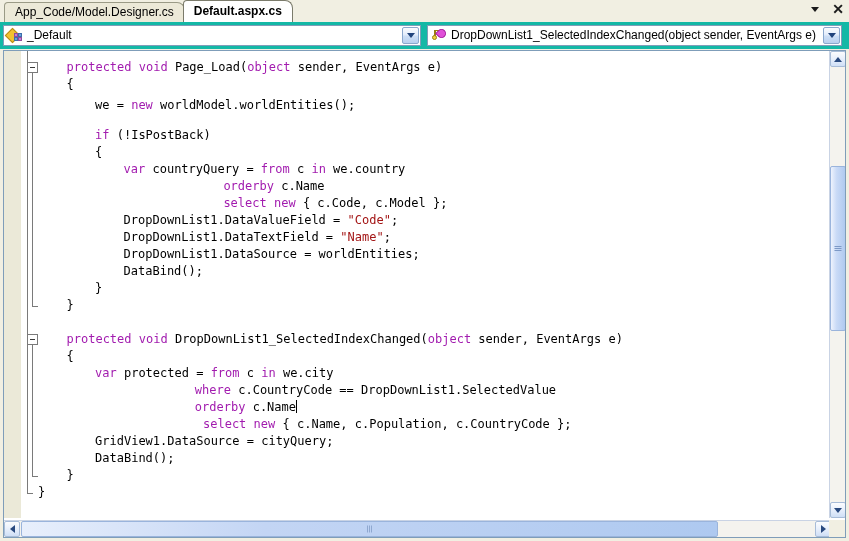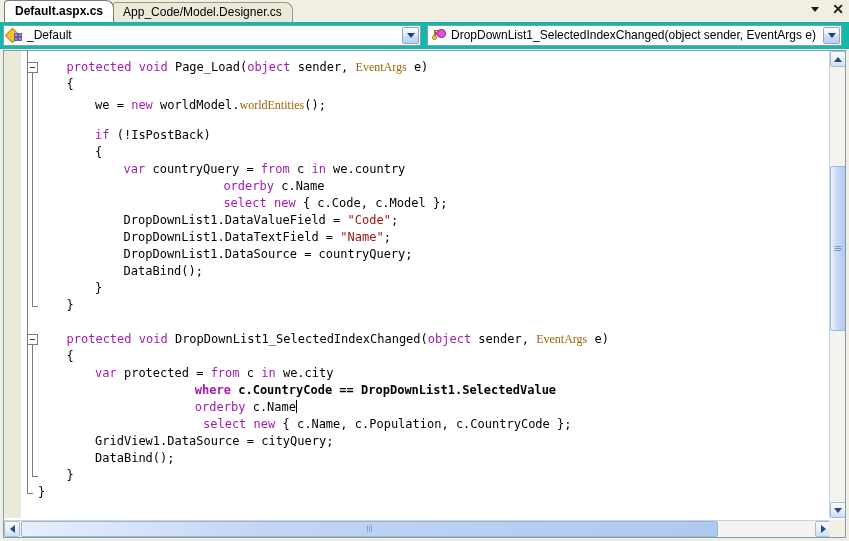--- a/index.html
+++ b/index.html
@@ -270,21 +270,21 @@
     position: absolute;
     left: 0;
     height: 17px;
     line-height: 17px;
     font-family: "DejaVu Sans Mono", monospace;
     font-size: 12px;
     white-space: pre;
     color: #000000;
   }
   .k  { color: #a21caf; }   
-  .t  { color: #a16207; font-family: Liberation Serif, serif; }   
+  .t  { color: #000000; }   
   .s  { color: #a31515; }   
   .caret {
     display: inline-block;
     width: 1px;
     height: 13px;
     background: #000000;
     vertical-align: -2px;
     margin: 0 -1px 0 0;
   }
 
@@ -352,25 +352,25 @@
     width: 16px; height: 17px;
     background: #f1efe2;
   }
 </style>
 </head>
 <body>
 
 <div id="app">
 
   <div class="tabstrip">
+    <div class="tab">
+      <span>App_Code/Model.Designer.cs</span>
+    </div>
     <div class="tab active">
       <span>Default.aspx.cs</span>
-    </div>
-    <div class="tab">
-      <span>App_Code/Model.Designer.cs</span>
     </div>
 
     <div class="win-controls">
       <div class="win-btn">
         <span class="tri-down"></span>
       </div>
       <div class="win-btn">
         <span class="close-x">✕</span>
       </div>
     </div>
@@ -428,29 +428,29 @@
         <div class="code-line" style="top: 25px; left: 28.52px;"><span>{</span></div>
         <div class="code-line" style="top: 46px; left: 57.04px;"><span>we = </span><span class="k">new</span><span> worldModel.</span><span class="t">worldEntities</span><span>();</span></div>
         <div class="code-line" style="top: 59px; left: 0px;"></div>
         <div class="code-line" style="top: 76px; left: 57.04px;"><span class="k">if</span><span> (!IsPostBack)</span></div>
         <div class="code-line" style="top: 93px; left: 57.04px;"><span>{</span></div>
         <div class="code-line" style="top: 110px; left: 85.56px;"><span class="k">var</span><span> countryQuery = </span><span class="k">from</span><span> c </span><span class="k">in</span><span> we.country</span></div>
         <div class="code-line" style="top: 127px; left: 185.38px;"><span class="k">orderby</span><span> c.Name</span></div>
         <div class="code-line" style="top: 144px; left: 185.38px;"><span class="k">select</span><span> </span><span class="k">new</span><span> { c.Code, c.Model };</span></div>
         <div class="code-line" style="top: 161px; left: 85.56px;"><span>DropDownList1.DataValueField = </span><span class="s">"Code"</span><span>;</span></div>
         <div class="code-line" style="top: 178px; left: 85.56px;"><span>DropDownList1.DataTextField = </span><span class="s">"Name"</span><span>;</span></div>
-        <div class="code-line" style="top: 195px; left: 85.56px;"><span>DropDownList1.DataSource = countryQuery;</span></div>
+        <div class="code-line" style="top: 195px; left: 85.56px;"><span>DropDownList1.DataSource = worldEntities;</span></div>
         <div class="code-line" style="top: 212px; left: 85.56px;"><span>DataBind();</span></div>
         <div class="code-line" style="top: 229px; left: 57.04px;"><span>}</span></div>
         <div class="code-line" style="top: 246px; left: 28.52px;"><span>}</span></div>
         <div class="code-line" style="top: 263px; left: 0px;"></div>
         <div class="code-line" style="top: 280px; left: 28.52px;"><span class="k">protected</span><span> </span><span class="k">void</span><span> DropDownList1_SelectedIndexChanged(</span><span class="k">object</span><span> sender, </span><span class="t">EventArgs</span><span> e)</span></div>
         <div class="code-line" style="top: 297px; left: 28.52px;"><span>{</span></div>
         <div class="code-line" style="top: 314px; left: 57.04px;"><span class="k">var</span><span> protected = </span><span class="k">from</span><span> c </span><span class="k">in</span><span> we.city</span></div>
-        <div class="code-line" style="top: 331px; left: 156.86px; font-weight: bold;"><span class="k">where</span><span> c.CountryCode == DropDownList1.SelectedValue</span></div>
+        <div class="code-line" style="top: 331px; left: 156.86px;"><span class="k">where</span><span> c.CountryCode == DropDownList1.SelectedValue</span></div>
         <div class="code-line" style="top: 348px; left: 156.86px;"><span class="k">orderby</span><span> c.Name</span><span class="caret"></span></div>
         <div class="code-line" style="top: 365px; left: 165px;"><span class="k">select</span><span> </span><span class="k">new</span><span> { c.Name, c.Population, c.CountryCode };</span></div>
         <div class="code-line" style="top: 382px; left: 57.04px;"><span>GridView1.DataSource = cityQuery;</span></div>
         <div class="code-line" style="top: 399px; left: 57.04px;"><span>DataBind();</span></div>
         <div class="code-line" style="top: 416px; left: 28.52px;"><span>}</span></div>
         <div class="code-line" style="top: 433px; left: 0px;"><span>}</span></div>
       </div>
 
     <div class="vscroll">
       <div class="sb-btn" style="left:0;top:0;width:16px;height:16px;">

